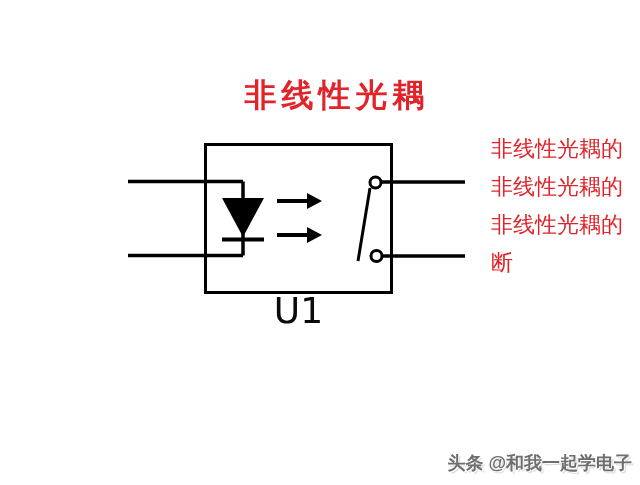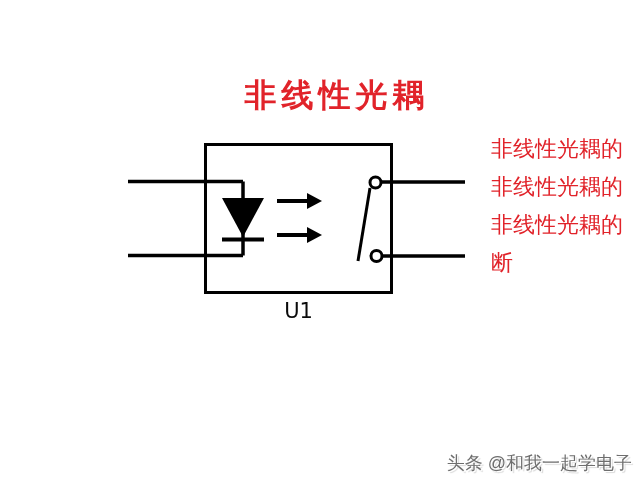--- a/index.html
+++ b/index.html
@@ -32,21 +32,21 @@
     position: absolute;
     top: 0;
     left: 0;
   }
   .ref-label {
     position: absolute;
     left: 205px;
     top: 294px;
     width: 187px;
     text-align: center;
-    font-size: 21px;
+    font-size: 36px;
     line-height: 34px;
     color: #0a0a0a;
     font-family: "DejaVu Sans", "Liberation Sans", sans-serif;
   }
   .annotation {
     position: absolute;
     left: 475px;
     top: 130px;
     width: 160px;
     font-size: 22px;
@@ -55,21 +55,21 @@
     letter-spacing: 0px;
     color: var(--accent-red, #e1232a);
     white-space: nowrap;
     margin-left: 16px;
   }
   .watermark {
     position: absolute;
     right: 8px;
     bottom: 10px;
     font-size: 18px;
-    font-weight: normal;
+    font-weight: bold;
     color: var(--watermark-gray, #6e6e6e);
     text-shadow: 1px 1px 0 #ffffff, 2px 2px 1px #d8d8d8;
   }
 </style>
 </head>
 <body>
 
 <div class="canvas">
 
   <h1 class="title">非线性光耦</h1>

